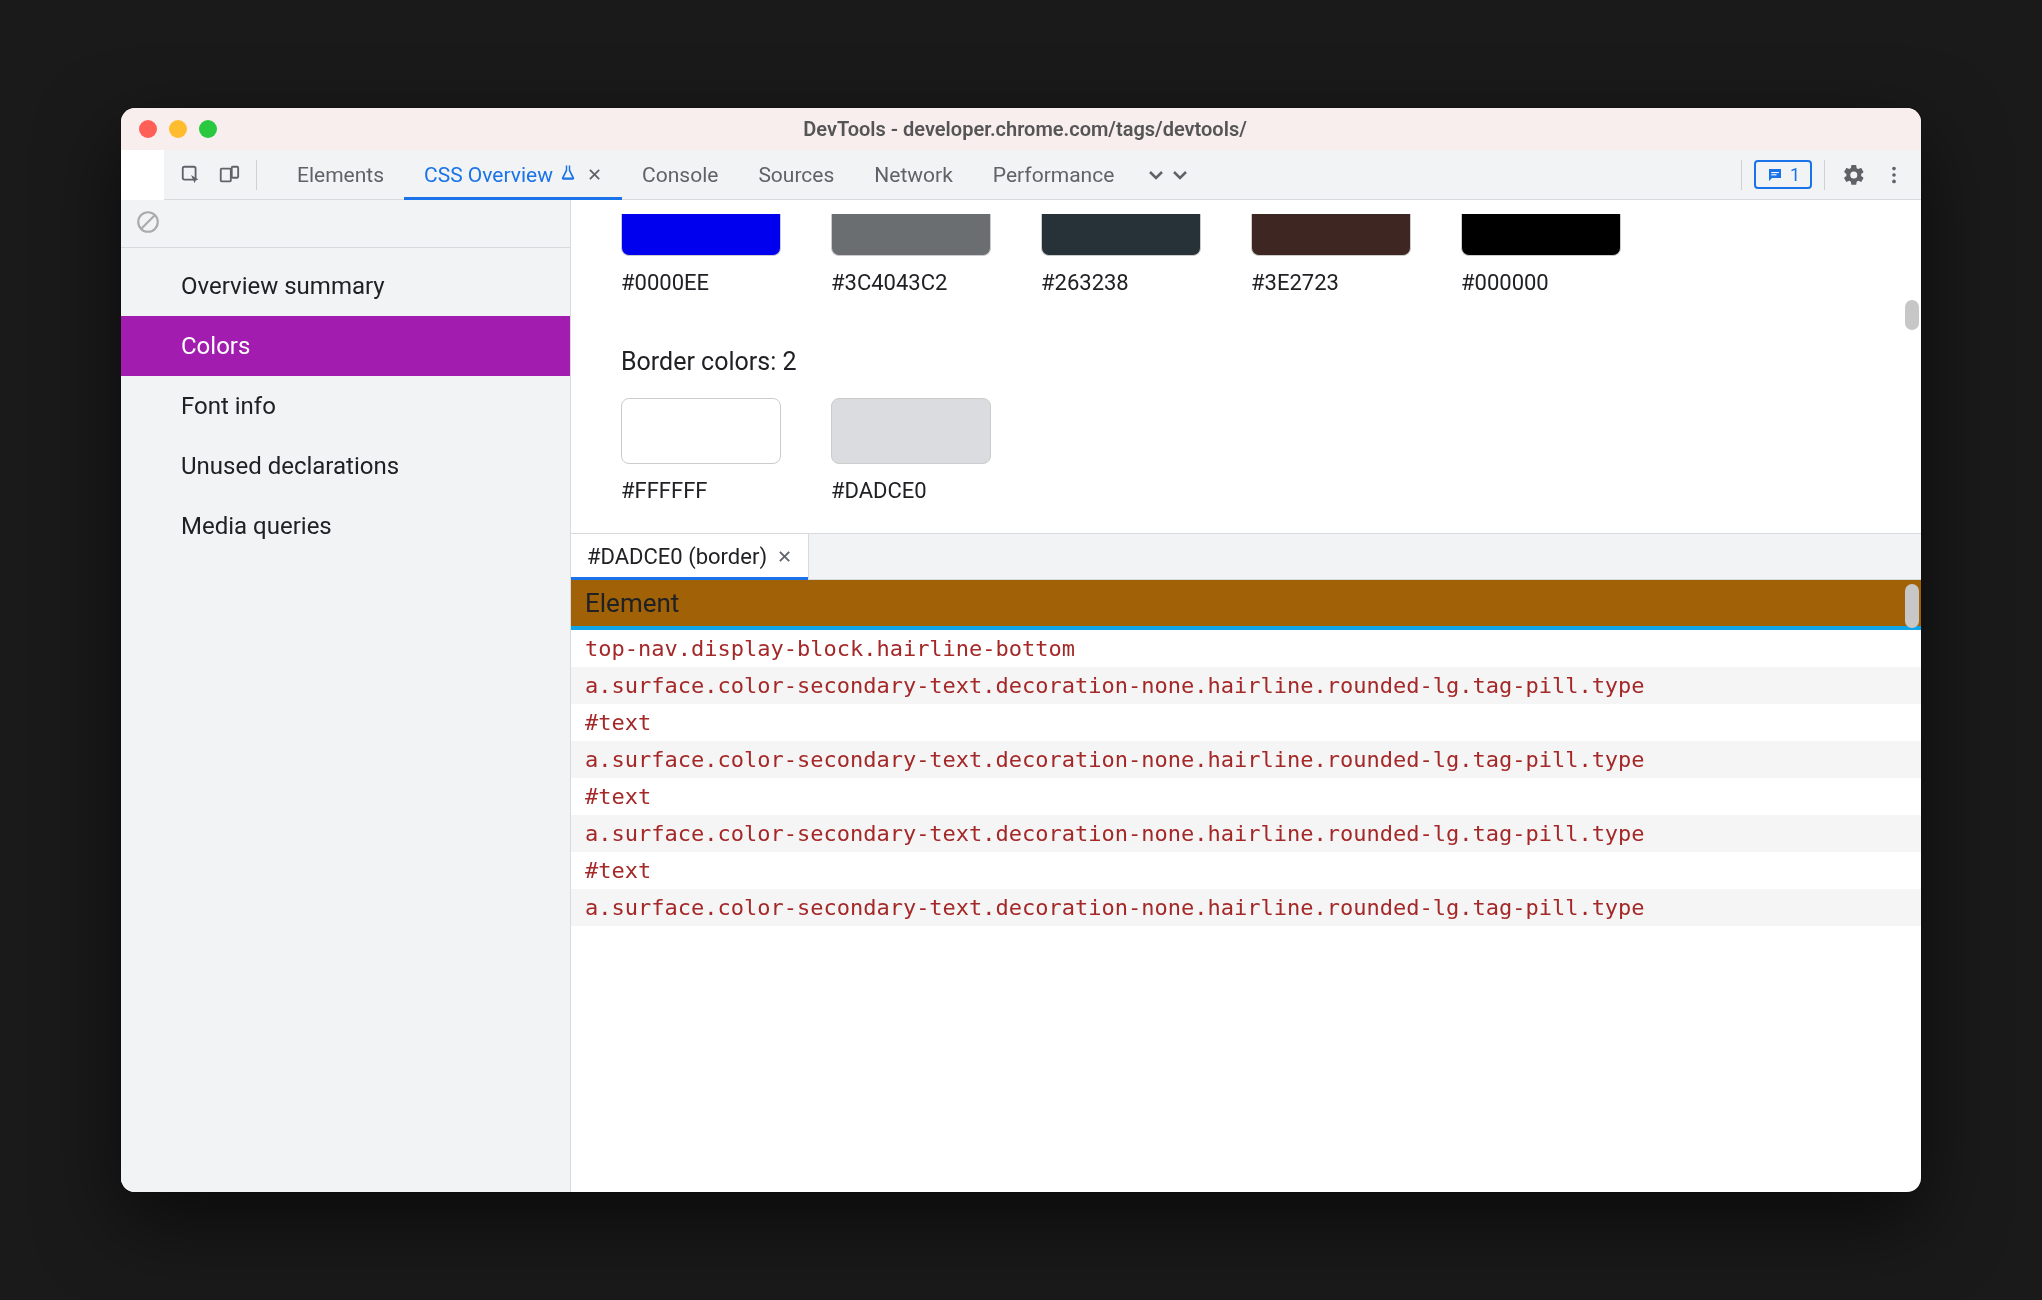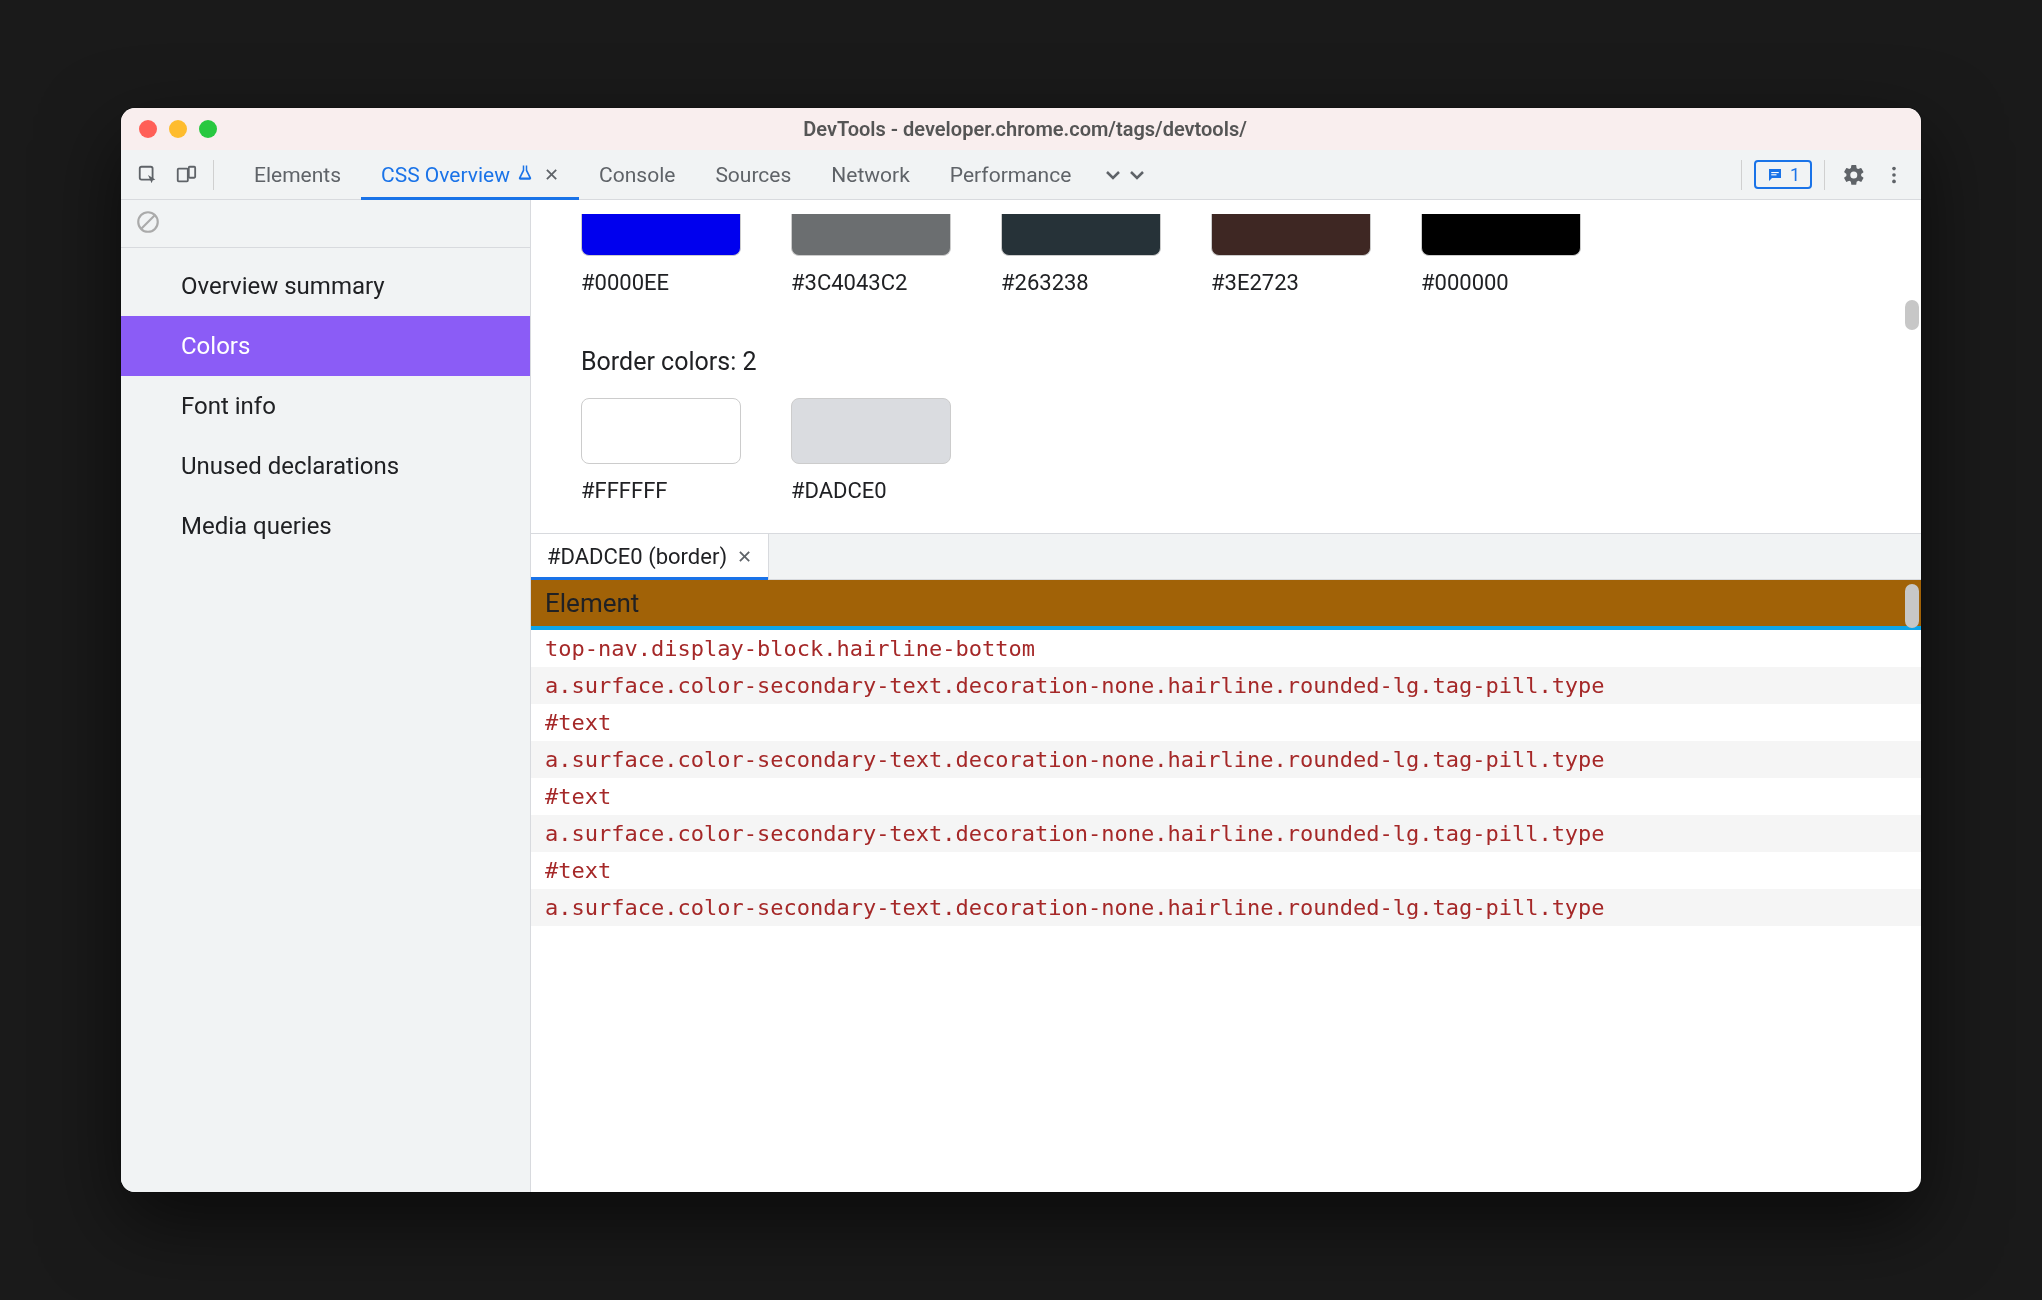--- a/index.html
+++ b/index.html
@@ -48,20 +48,21 @@
   font-weight: 600;
   color: #555;
 }
 .toolbar {
   height: 50px;
   background: #f1f3f4;
   border-bottom: 1px solid #d8dade;
   display: flex;
   align-items: stretch;
   padding: 0 10px;
+  margin-left: 43px;
 }
 .toolbar-left {
   display: flex;
   align-items: center;
   gap: 4px;
   padding-right: 14px;
 }
 .icon-btn {
   width: 34px; height: 34px;
   display: flex; align-items: center; justify-content: center;
@@ -115,21 +116,21 @@
   border-radius: 4px;
   padding: 2px 10px;
   font-size: 18px;
 }
 .content {
   flex: 1;
   display: flex;
   min-height: 0;
 }
 .sidebar {
-  width: 410px;
+  width: 450px;
   background: #f1f3f4;
   border-right: 1px solid #d8dade;
   display: flex;
   flex-direction: column;
 }
 .sidebar-top {
   height: 48px;
   display: flex;
   align-items: center;
   padding-left: 14px;
@@ -137,21 +138,21 @@
   border-bottom: 1px solid #d8dade;
 }
 .sidebar-items { padding-top: 8px; }
 .sidebar-item {
   padding: 16px 18px 16px 60px;
   font-size: 24px;
   color: #202124;
   cursor: pointer;
 }
 .sidebar-item.selected {
-  background: #8b5cf6;
+  background: #a21caf;
   color: #fff;
 }
 .main {
   flex: 1;
   display: flex;
   flex-direction: column;
   min-height: 0;
   position: relative;
 }
 .main-scroll {

